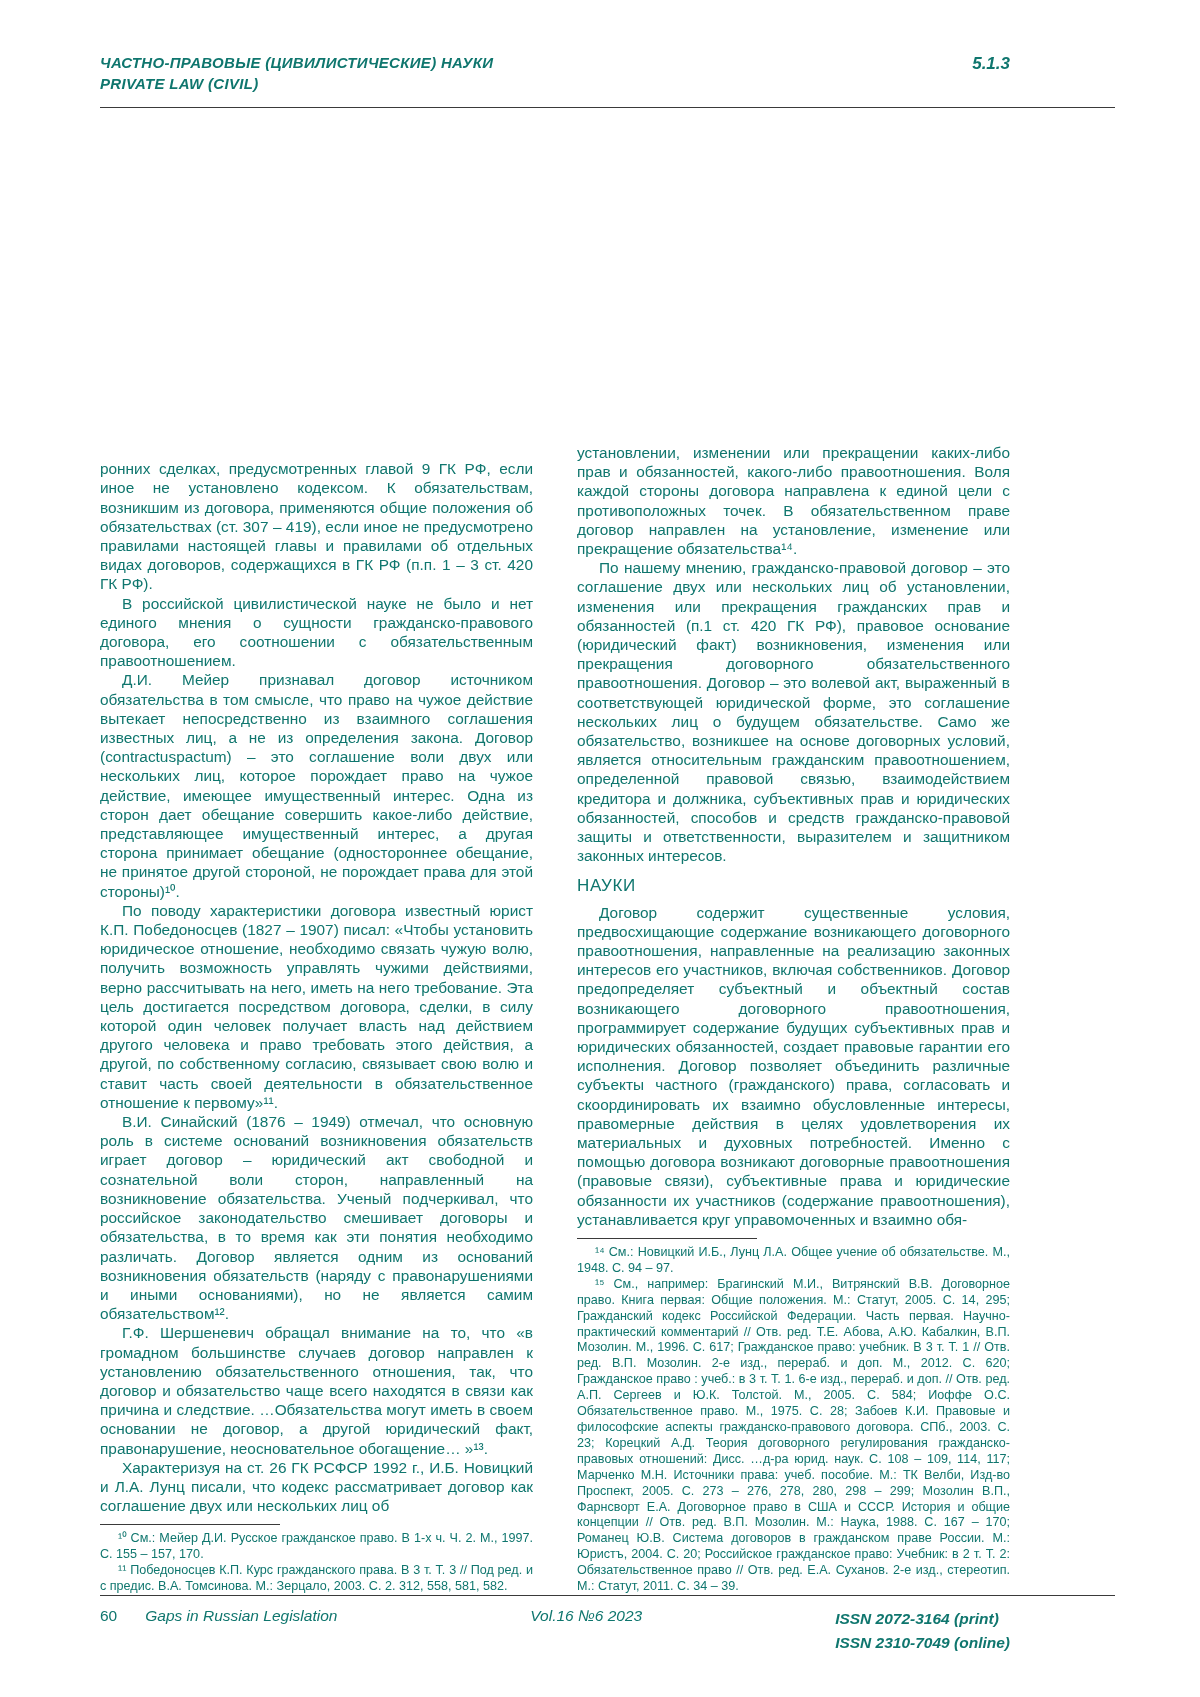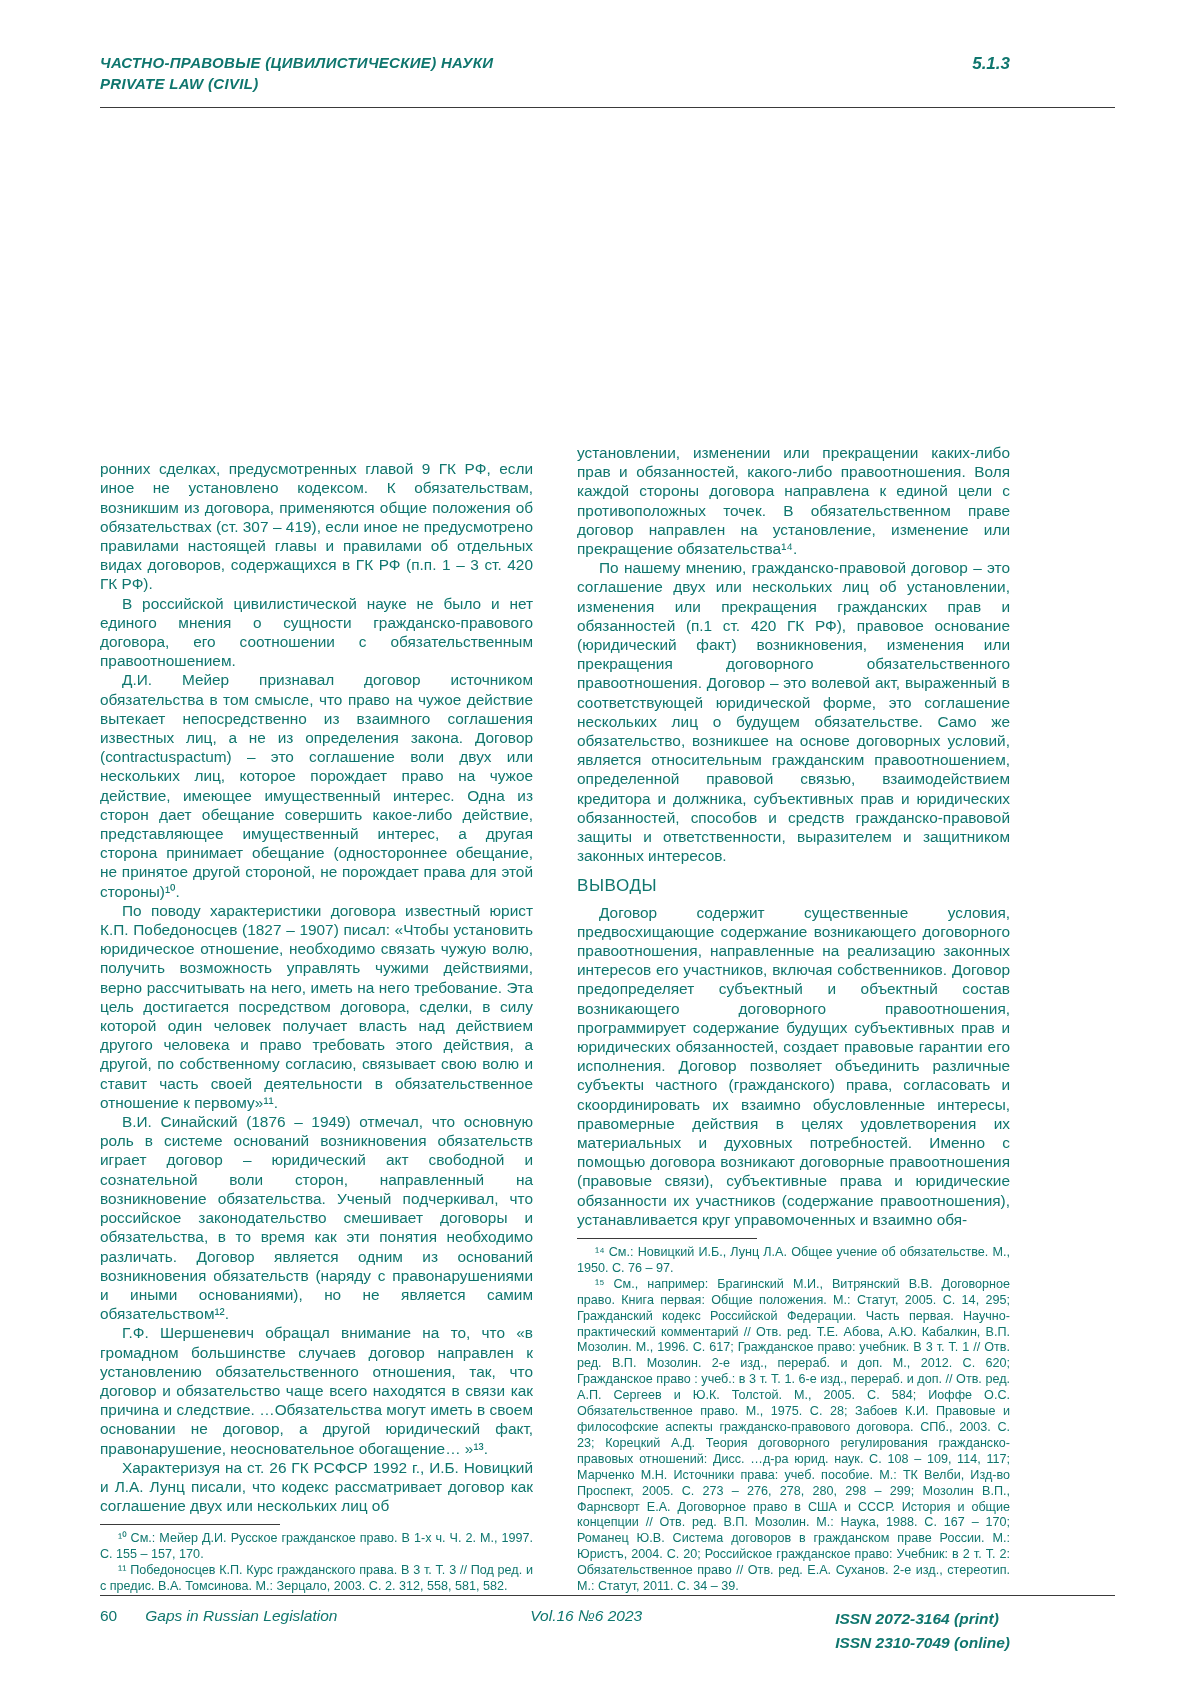--- a/index.html
+++ b/index.html
@@ -102,25 +102,25 @@
       <div class="footnotes">
         <p>¹⁰ См.: Мейер Д.И. Русское гражданское право. В 1-х ч. Ч. 2. М., 1997. С. 155 – 157, 170.</p>
         <p>¹¹ Победоносцев К.П. Курс гражданского права. В 3 т. Т. 3 // Под ред. и с предис. В.А. Томсинова. М.: Зерцало, 2003. С. 2. 312, 558, 581, 582.</p>
       </div>
     </section>
 
     <section class="col">
       <div class="body-text">
         <p class="cont">установлении, изменении или прекращении каких-либо прав и обязанностей, какого-либо правоотношения. Воля каждой стороны договора направлена к единой цели с противоположных точек. В обязательственном праве договор направлен на установление, изменение или прекращение обязательства¹⁴.</p>
         <p>По нашему мнению, гражданско-правовой договор – это соглашение двух или нескольких лиц об установлении, изменения или прекращения гражданских прав и обязанностей (п.1 ст. 420 ГК РФ), правовое основание (юридический факт) возникновения, изменения или прекращения договорного обязательственного правоотношения. Договор – это волевой акт, выраженный в соответствующей юридической форме, это соглашение нескольких лиц о будущем обязательстве. Само же обязательство, возникшее на основе договорных условий, является относительным гражданским правоотношением, определенной правовой связью, взаимодействием кредитора и должника, субъективных прав и юридических обязанностей, способов и средств гражданско-правовой защиты и ответственности, выразителем и защитником законных интересов.</p>
-        <h2 class="section-heading">ВЫВОДЫ</h2>
+        <h2 class="section-heading">НАУКИ</h2>
         <p>Договор содержит существенные условия, предвосхищающие содержание возникающего договорного правоотношения, направленные на реализацию законных интересов его участников, включая собственников. Договор предопределяет субъектный и объектный состав возникающего договорного правоотношения, программирует содержание будущих субъективных прав и юридических обязанностей, создает правовые гарантии его исполнения. Договор позволяет объединить различные субъекты частного (гражданского) права, согласовать и скоординировать их взаимно обусловленные интересы, правомерные действия в целях удовлетворения их материальных и духовных потребностей. Именно с помощью договора возникают договорные правоотношения (правовые связи), субъективные права и юридические обязанности их участников (содержание правоотношения), устанавливается круг управомоченных и взаимно обя-</p>
       </div>
       <div class="footnotes">
-        <p>¹⁴ См.: Новицкий И.Б., Лунц Л.А. Общее учение об обязательстве. М., 1950. С. 76 – 97.</p>
+        <p>¹⁴ См.: Новицкий И.Б., Лунц Л.А. Общее учение об обязательстве. М., 1948. С. 94 – 97.</p>
         <p>¹⁵ См., например: Брагинский М.И., Витрянский В.В. Договорное право. Книга первая: Общие положения. М.: Статут, 2005. С. 14, 295; Гражданский кодекс Российской Федерации. Часть первая. Научно-практический комментарий // Отв. ред. Т.Е. Абова, А.Ю. Кабалкин, В.П. Мозолин. М., 1996. С. 617; Гражданское право: учебник. В 3 т. Т. 1 // Отв. ред. В.П. Мозолин. 2-е изд., перераб. и доп. М., 2012. С. 620; Гражданское право : учеб.: в 3 т. Т. 1. 6-е изд., перераб. и доп. // Отв. ред. А.П. Сергеев и Ю.К. Толстой. М., 2005. С. 584; Иоффе О.С. Обязательственное право. М., 1975. С. 28; Забоев К.И. Правовые и философские аспекты гражданско-правового договора. СПб., 2003. С. 23; Корецкий А.Д. Теория договорного регулирования гражданско-правовых отношений: Дисс. …д-ра юрид. наук. С. 108 – 109, 114, 117; Марченко М.Н. Источники права: учеб. пособие. М.: ТК Велби, Изд-во Проспект, 2005. С. 273 – 276, 278, 280, 298 – 299; Мозолин В.П., Фарнсворт Е.А. Договорное право в США и СССР. История и общие концепции // Отв. ред. В.П. Мозолин. М.: Наука, 1988. С. 167 – 170; Романец Ю.В. Система договоров в гражданском праве России. М.: Юристъ, 2004. С. 20; Российское гражданское право: Учебник: в 2 т. Т. 2: Обязательственное право // Отв. ред. Е.А. Суханов. 2-е изд., стереотип. М.: Статут, 2011. С. 34 – 39.</p>
       </div>
     </section>
 
   </main>
 
   <footer class="page-footer">
     <div class="footer-row">
       <span class="page-number">60</span>
       <span class="journal-title">Gaps in Russian Legislation</span>

